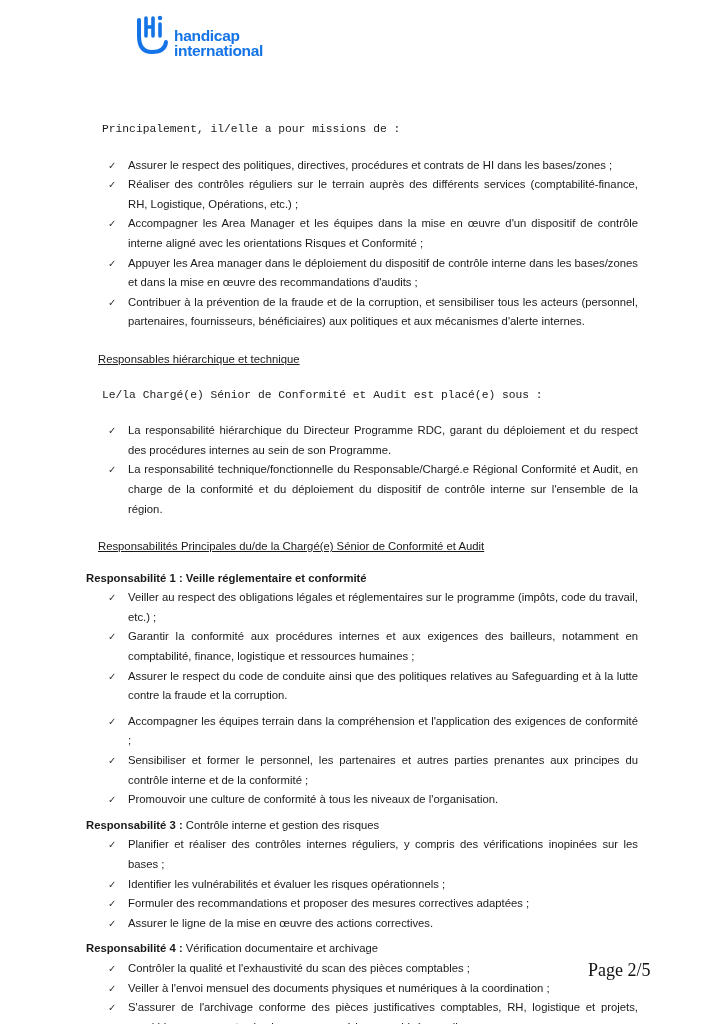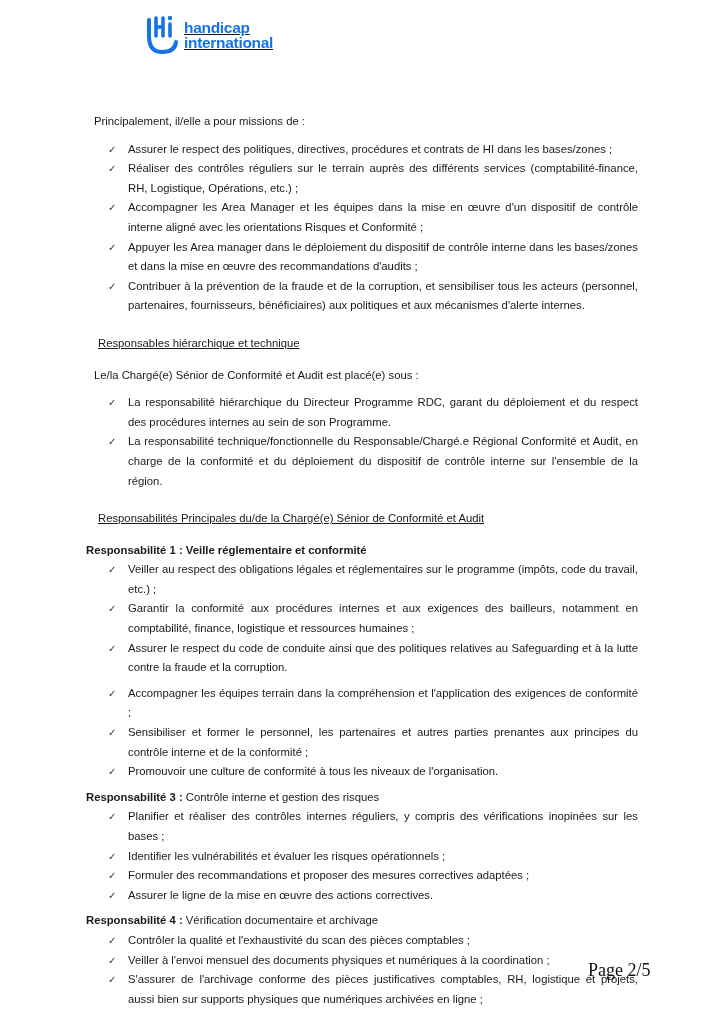--- a/index.html
+++ b/index.html
@@ -1,22 +1,22 @@
 <!DOCTYPE html>
 <html><head>
 <meta charset="utf-8">
 <style>
   html, body { margin: 0; padding: 0; background: #ffffff; }
   body { width: 723px; height: 1024px; position: relative; overflow: hidden;
          font-family: "Liberation Sans", sans-serif; color: #1a1a1a; }
-  .logo { position: absolute; left: 143px; top: 12px; display: flex; align-items: center; text-decoration: underline; }
+  .logo { position: absolute; left: 133px; top: 12px; display: flex; align-items: flex-end; }
   .logo svg { width: 38px; height: 46px; }
   .logo-text { margin-left: 3px; color: #1473e6; font-weight: bold; font-size: 15.5px; line-height: 15px; letter-spacing: -0.3px; }
   .content { position: absolute; left: 86px; top: 104px; width: 552px; font-size: 11.3px; line-height: 19.6px; }
-  .p { margin: 8px; }
+  .p { margin: 16px; font-family: Liberation Mono, monospace; }
   ul.checks { list-style: none; margin: 0; padding: 0 0 0 22px; }
   ul.checks li { position: relative; padding-left: 20px; text-align: justify; }
   ul.checks li .chk { position: absolute; left: 0; top: 0; font-size: 10px; color: #333; }
   .sec-title { text-decoration: underline; margin: 12px; }
   .gap { height: 6px; }
   .resp { margin: 0; }
   .resp b { font-weight: bold; }
   .footer { position: absolute; left: 588px; top: 960px; font-family: "Liberation Serif", serif; font-size: 18px; color: #111; }
 </style>
 </head>

